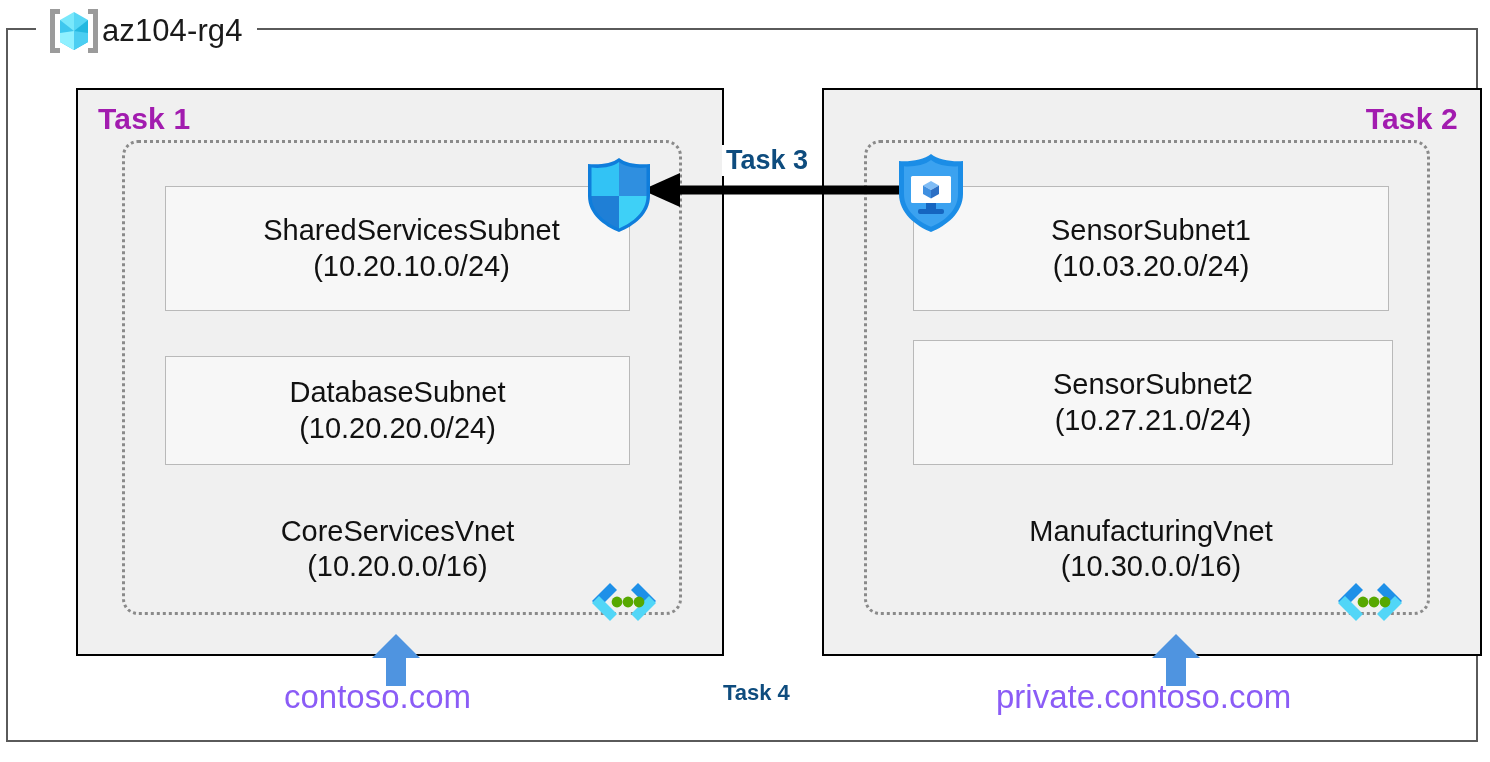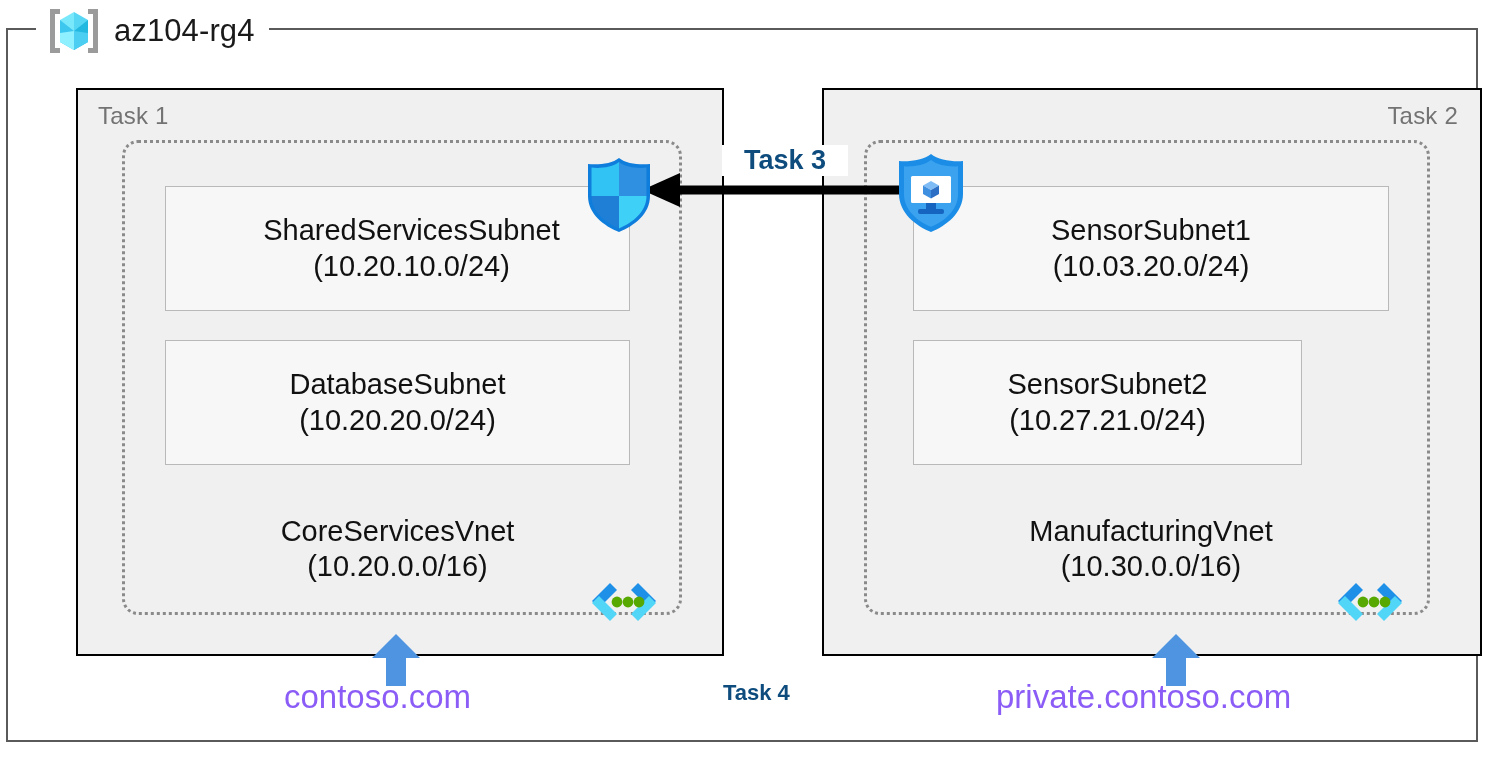--- a/index.html
+++ b/index.html
@@ -26,21 +26,20 @@
     box-sizing: border-box;
   }
   
   #rg-header {
     position: absolute;
     left: 36px;
     top: 2px;
     height: 58px;
     display: flex;
     align-items: center;
-    gap: 12px;
     background: #ffffff;
     padding: 0 14px 0 10px;
     z-index: 5;
   }
   #rg-title {
     font-size: 31px;
     color: #1a1a1a;
     white-space: nowrap;
     letter-spacing: 0.1px;
   }
@@ -54,23 +53,23 @@
     background: #f0f0f0;
     border: 2px solid #000000;
     box-sizing: border-box;
   }
   #task-box-1 { left: 76px;  top: 88px; width: 648px; height: 568px; }
   #task-box-2 { left: 822px; top: 88px; width: 660px; height: 568px; }
 
   .task-heading {
     position: absolute;
     top: 12px;
-    font-size: 24px;
-    font-weight: normal;
-    color: #737373;
+    font-size: 30px;
+    font-weight: bold;
+    color: #a21caf;
     letter-spacing: 0.2px;
   }
   #task-1-heading { left: 20px; }
   #task-2-heading { right: 22px; }
 
   
   .vnet {
     position: absolute;
     border: 3px dotted #8a8a8a;
     border-radius: 16px;
@@ -90,23 +89,23 @@
     align-items: center;
     justify-content: center;
     line-height: 1.22;
   }
   .subnet-name, .subnet-cidr, .vnet-name, .vnet-cidr {
     font-size: 29px;
     color: #111111;
     white-space: nowrap;
   }
   #subnet-shared   { left: 165px;  top: 186px; width: 465px; height: 125px; padding-left: 28px; }
-  #subnet-database { left: 165px;  top: 340px; width: 465px; height: 125px; }
+  #subnet-database { left: 165px;  top: 356px; width: 465px; height: 109px; }
   #subnet-sensor1  { left: 913px;  top: 186px; width: 476px; height: 125px; }
-  #subnet-sensor2  { left: 913px;  top: 340px; width: 389px; height: 125px; }
+  #subnet-sensor2  { left: 913px;  top: 340px; width: 480px; height: 125px; }
 
   
   .vnet-label {
     position: absolute;
     text-align: center;
     line-height: 1.22;
   }
   #vnet-core-label { left: 165px; top: 514px; width: 465px; }
   #vnet-manu-label { left: 913px; top: 514px; width: 476px; }
 
@@ -136,21 +135,21 @@
     width: 268px; height: 44px;
     z-index: 3;
   }
   #task-3-heading {
     position: absolute;
     left: 722px; top: 145px;
     font-size: 27px;
     font-weight: bold;
     color: #0e4c7e;
     background: #ffffff;
-    padding: 0 22px;
+    padding: 0 4px;
     z-index: 4;
   }
   #task-4-heading {
     position: absolute;
     left: 723px; top: 680px;
     font-size: 22px;
     font-weight: bold;
     color: #0e4c7e;
   }
 

